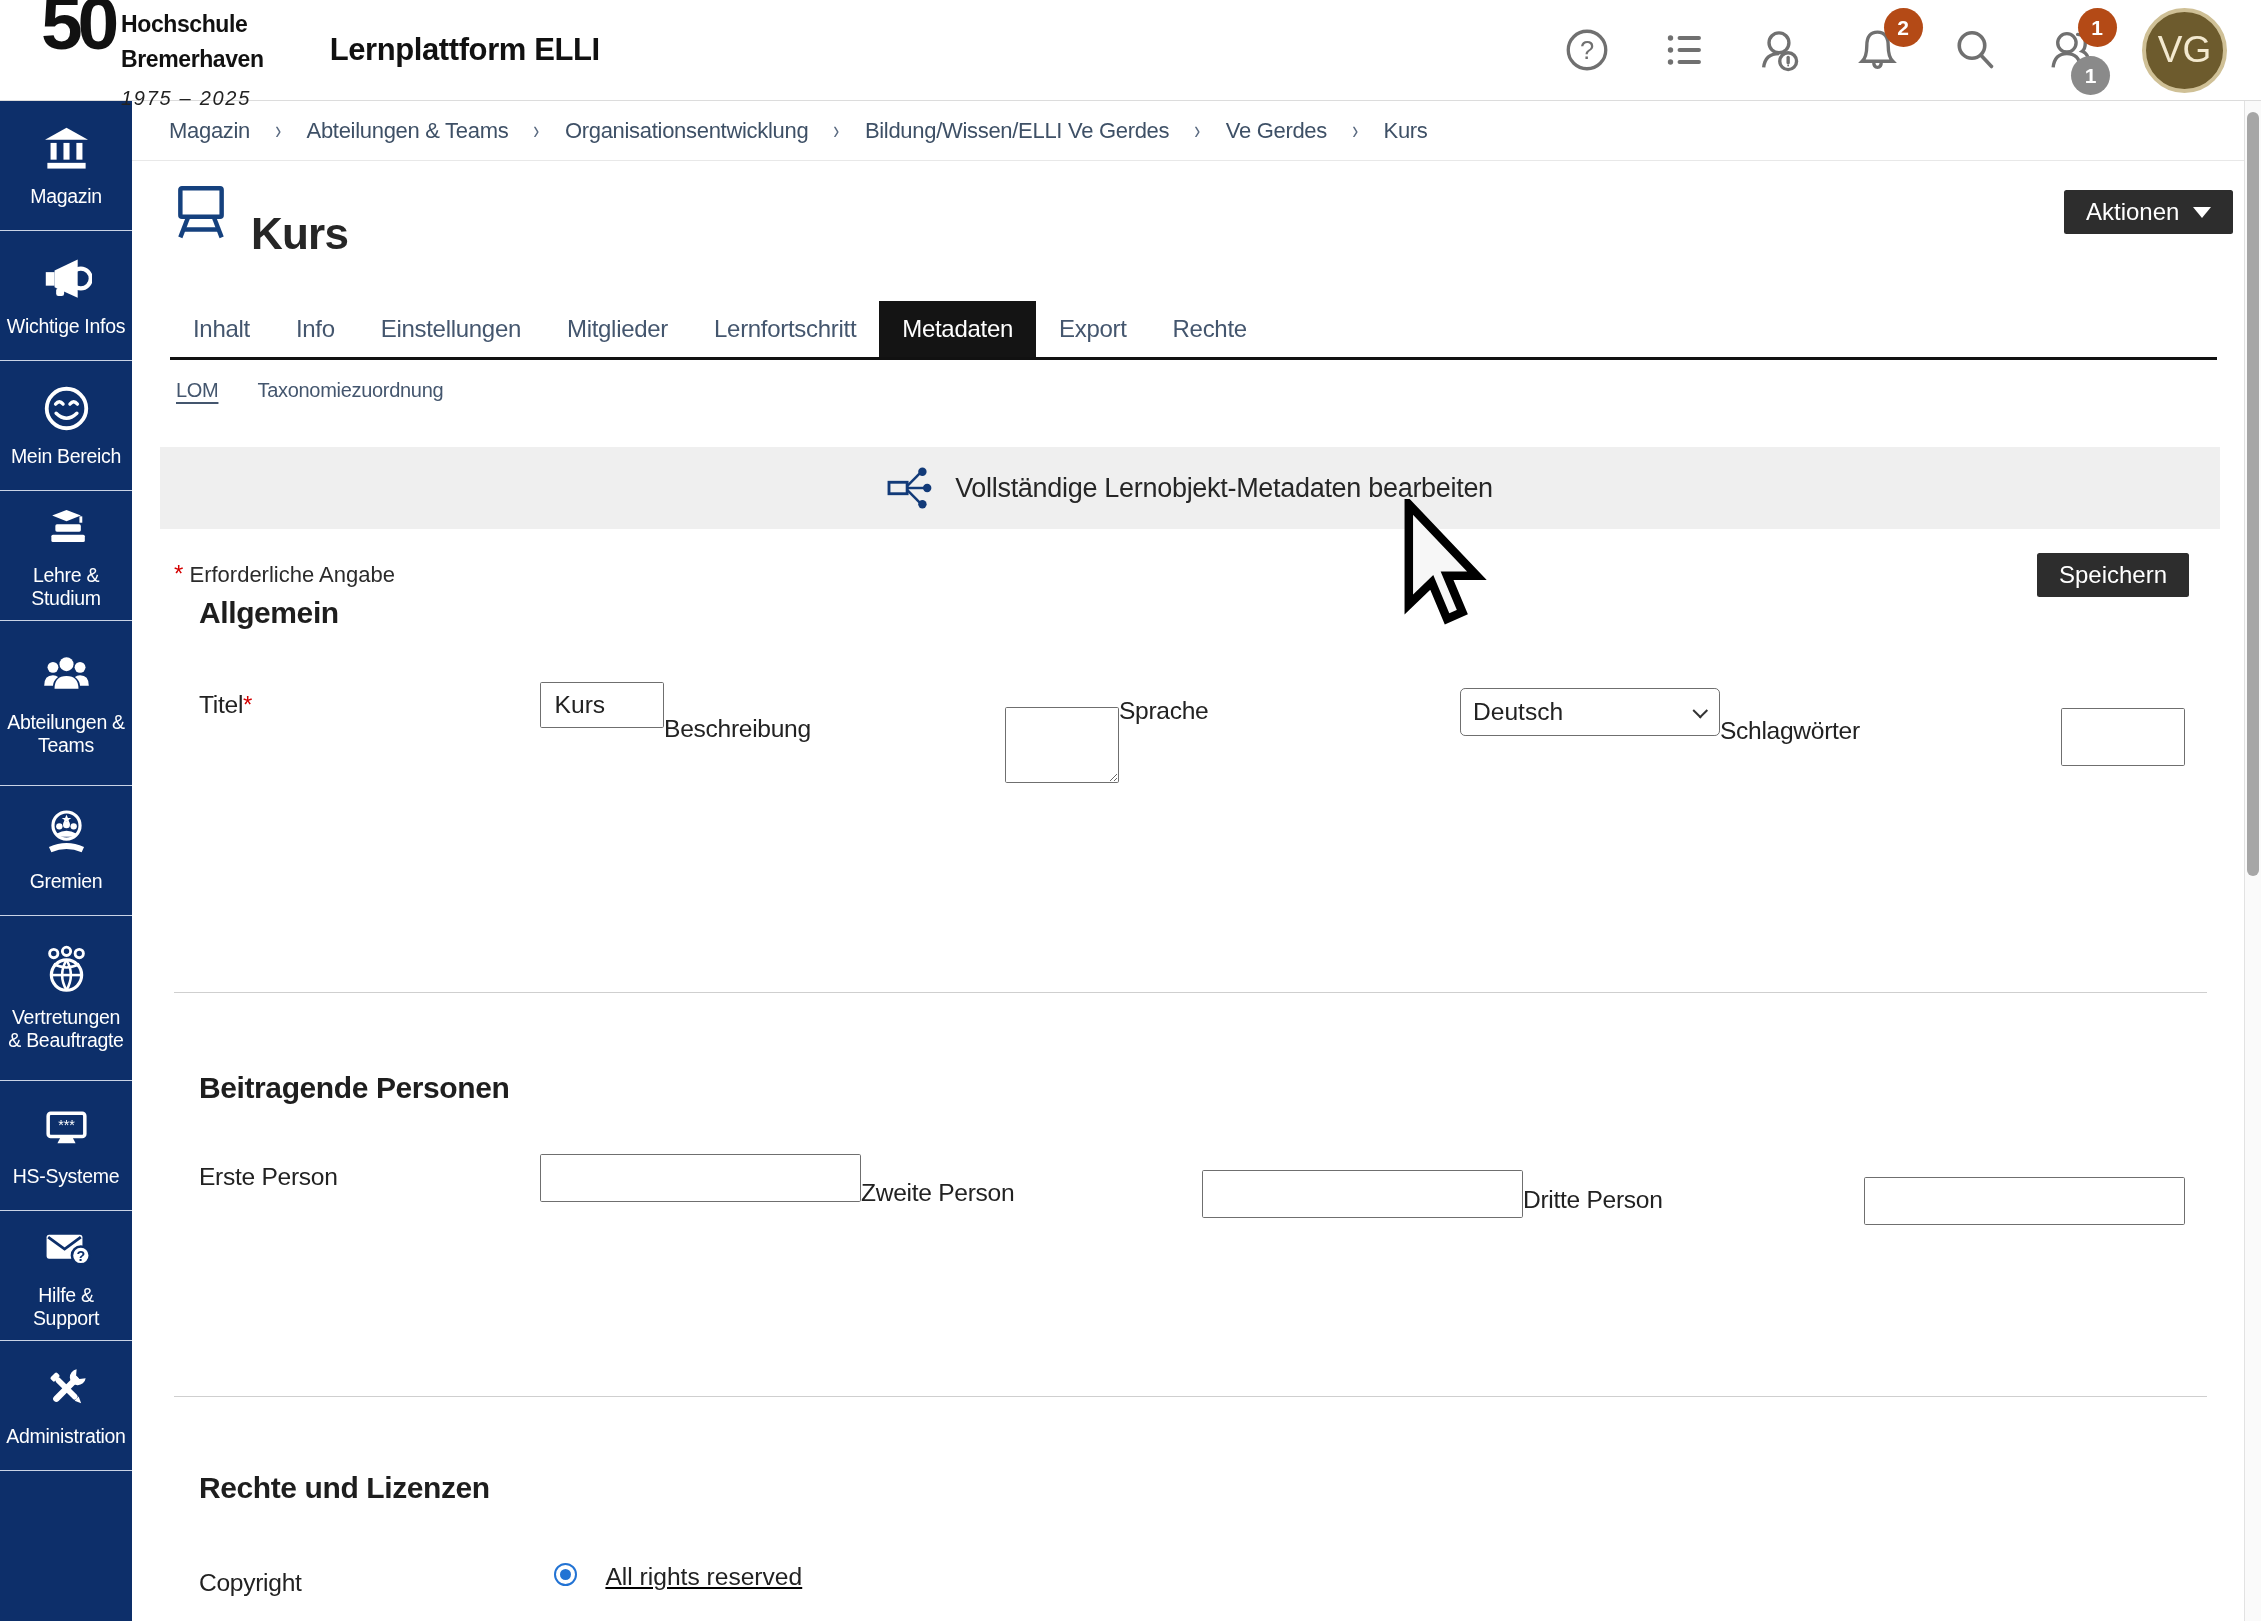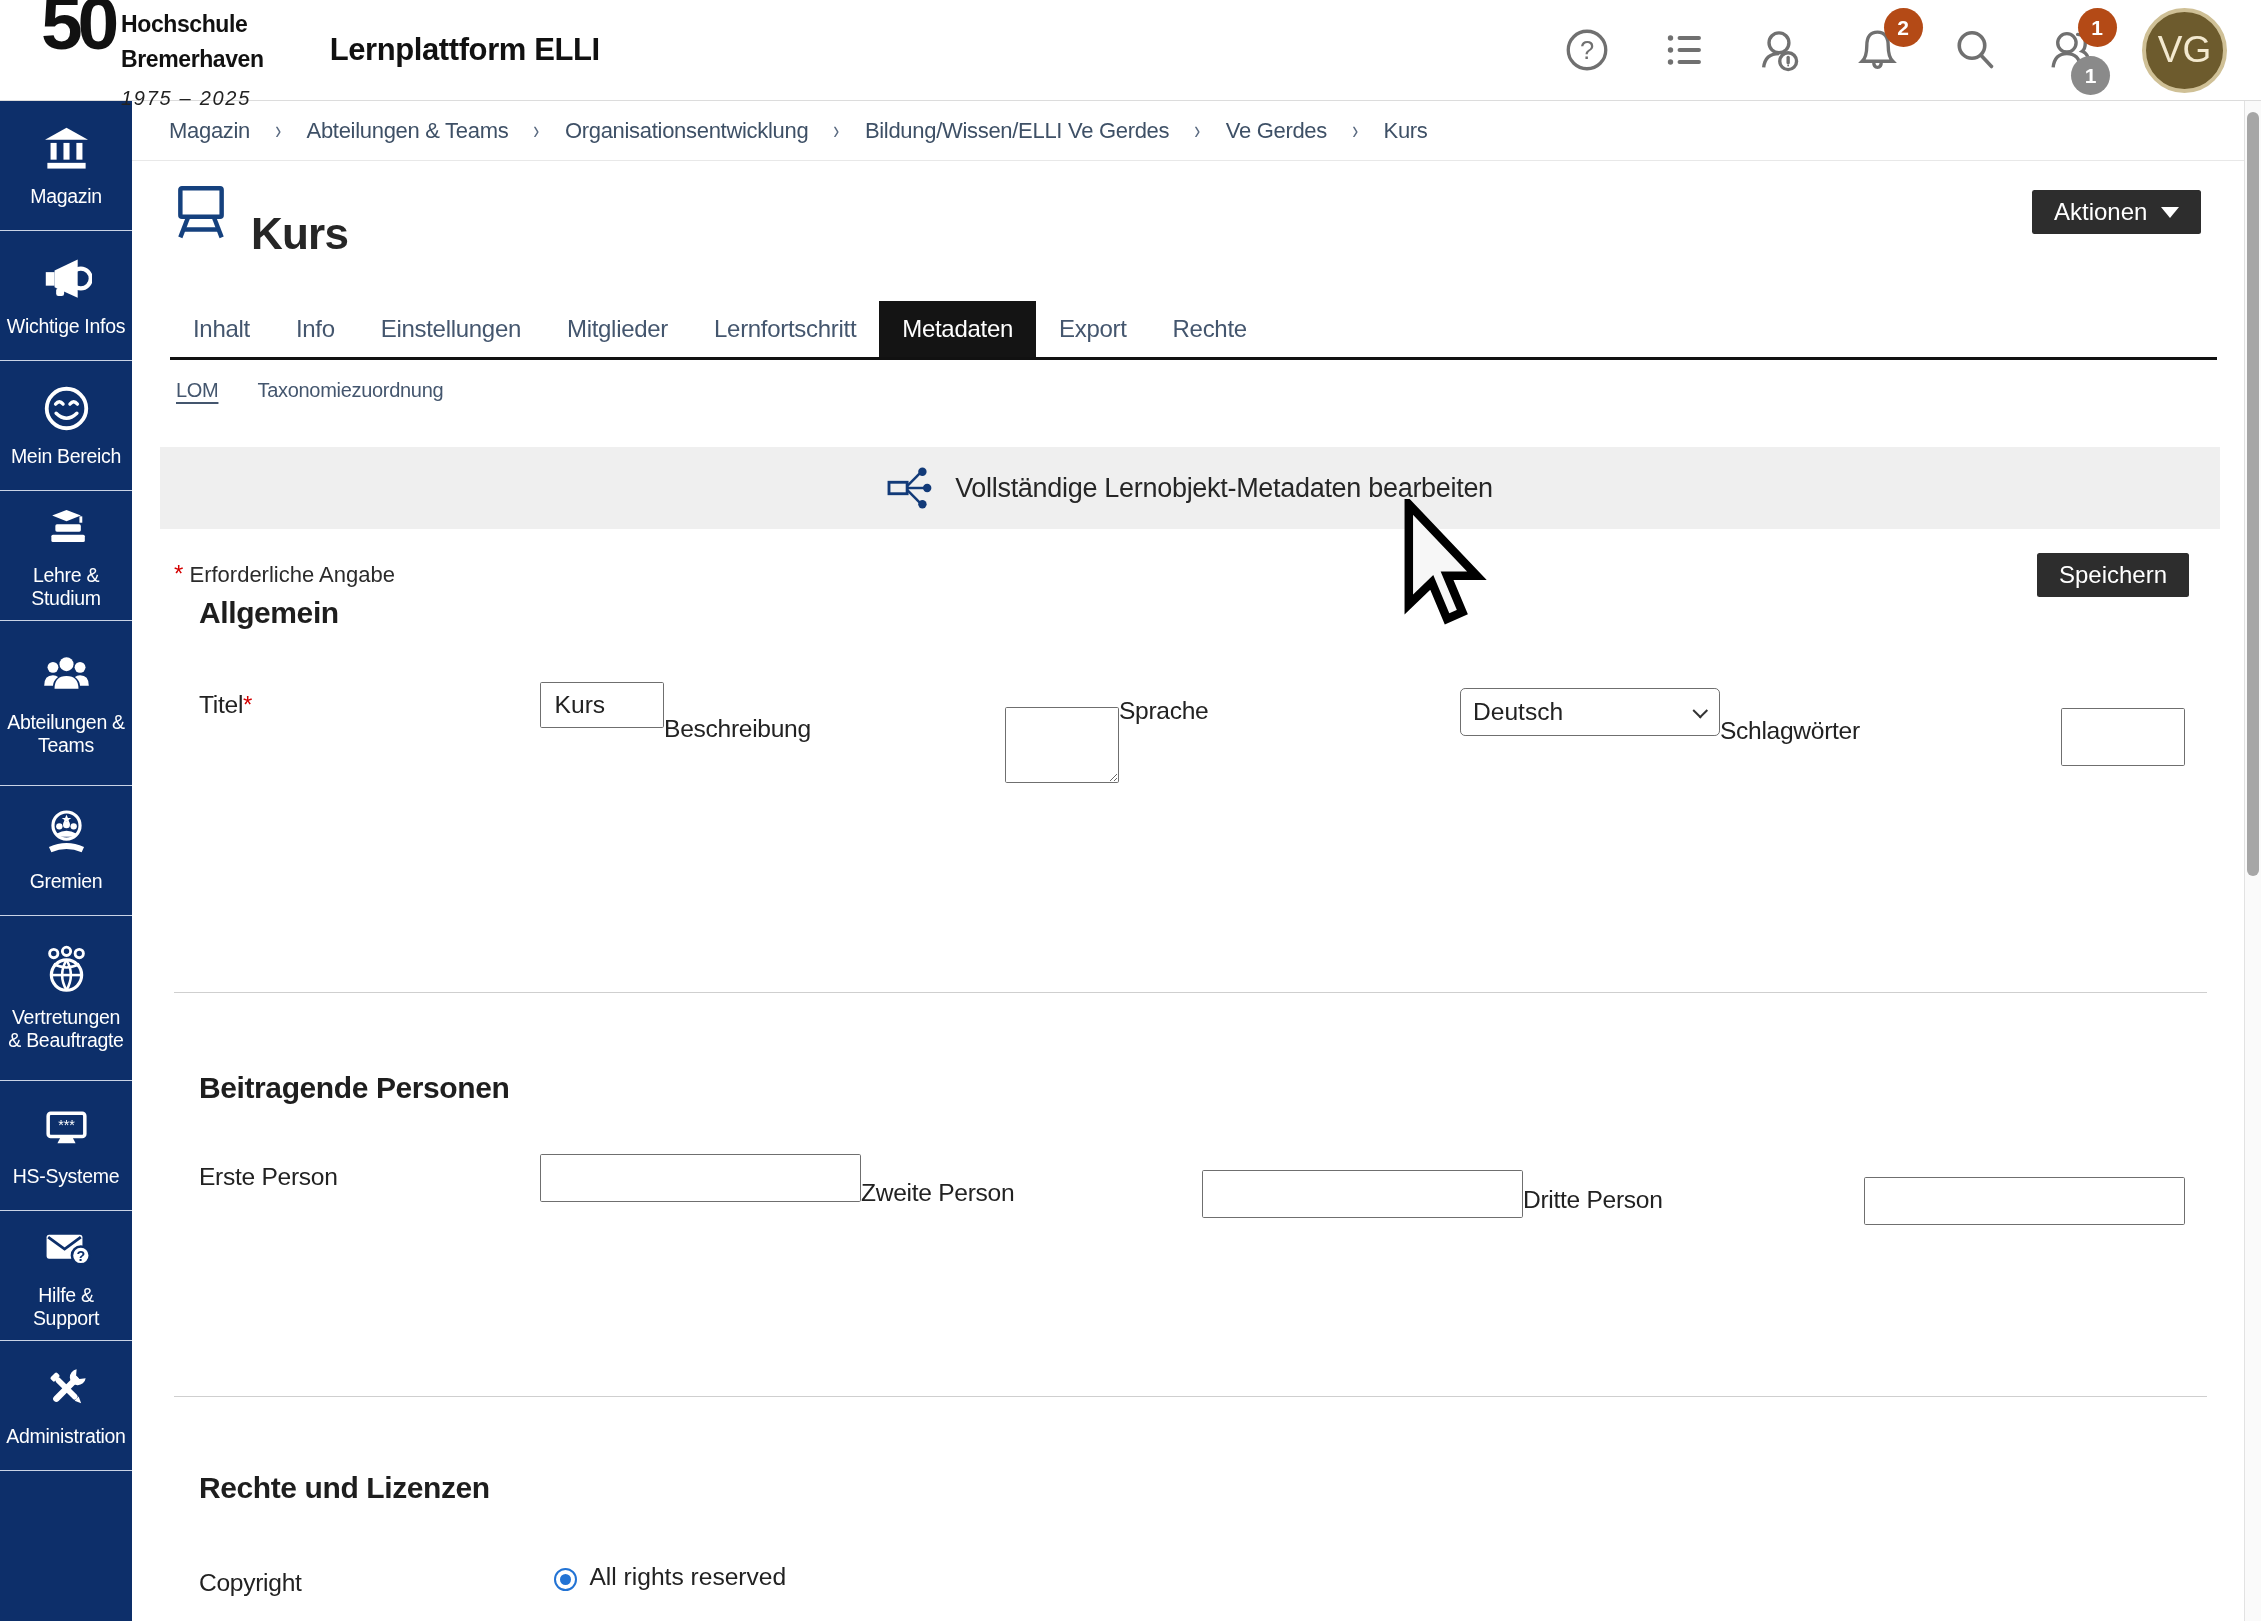--- a/index.html
+++ b/index.html
@@ -33,21 +33,21 @@
 
   
   .breadcrumb{position:absolute;left:132px;right:17px;top:101px;height:60px;display:flex;align-items:center;gap:24px;padding-left:37px;border-bottom:0.8px solid #e8e8e8;background:#fff;}
   .crumb{font-size:22px;color:#3e5066;cursor:pointer;white-space:nowrap;letter-spacing:-0.3px;}
   .crumb-sep{font-size:25.5px;color:#5b6b82;transform:scaleX(0.7);}
 
   
   .page-icon{position:absolute;left:174px;top:183px;}
   .page-title{position:absolute;left:251px;top:180px;font-size:44px;font-weight:bold;color:#262626;letter-spacing:-0.8px;}
   .btn-dark{background:#2d2d2d;color:#fff;border:none;font-size:24px;padding:0 22px;height:44px;border-radius:2.5px;display:flex;align-items:center;gap:13.6px;cursor:pointer;}
-  .actions-btn{position:absolute;top:190px;right:60px;}
+  .actions-btn{position:absolute;top:190px;right:28px;}
   .caret-down{width:0;height:0;border-left:9.3px solid transparent;border-right:9.3px solid transparent;border-top:11px solid #fff;}
 
   
   .tabs{position:absolute;left:170px;right:44px;top:301px;height:59px;display:flex;align-items:stretch;border-bottom:3.4px solid #111;}
   .tab{font-size:24px;color:#44566e;padding:0 23px;display:flex;align-items:center;cursor:pointer;letter-spacing:-0.3px;}
   .tab.active{background:#141414;color:#fff;}
   .subtabs{position:absolute;left:176px;top:379px;display:flex;gap:39px;align-items:center;}
   .subtab{font-size:20px;color:#44566e;cursor:pointer;letter-spacing:-0.3px;}
   .subtab.active{text-decoration:underline;text-underline-offset:5.1px;}
 
@@ -62,21 +62,21 @@
   .section-title{position:absolute;font-size:30px;font-weight:bold;color:#1e1e1e;letter-spacing:-0.4px;}
   .rows{position:absolute;left:199px;right:76px;display:flex;flex-direction:row;}
   .frow{display:flex;align-items:flex-start;}
   .flabel{flex:0 0 341px;font-size:24.6px;color:#222;padding-top:8.5px;letter-spacing:-0.3px;}
   .ffield{flex:1 1 auto;}
   .tinput{width:100%;border:1.7px solid #6f6f6f;border-radius:1.7px;font-size:24.6px;color:#222;padding:5.1px 13.6px;background:#fff;}
   textarea.tinput{resize:vertical;}
   .selectbox{width:260px;height:48px;border:1.7px solid #6f6f6f;border-radius:5.1px;display:flex;align-items:center;justify-content:space-between;padding:0 15.3px 0 12px;font-size:24.6px;color:#222;cursor:pointer;background:#fff;}
   .chev{width:11px;height:11px;border-right:2.5px solid #333;border-bottom:2.5px solid #333;transform:rotate(45deg) translateY(-2.5px);}
   .hr{position:absolute;left:174px;right:54px;border-top:1.7px solid #cfcfcf;}
-  .radio-row{display:flex;align-items:flex-end;gap:12px;padding-top:3.4px;margin-left:14.4px;}
+  .radio-row{display:flex;align-items:flex-start;gap:28px;padding-top:3.4px;margin-left:14.4px;text-decoration:underline;}
   .radio{width:23px;height:23px;border-radius:50%;border:2.5px solid #2273d4;background:#fff;display:flex;align-items:center;justify-content:center;cursor:pointer;flex:0 0 auto;}
   .radio-dot{width:11px;height:11px;border-radius:50%;background:#2273d4;}
   .radio-label{font-size:24.6px;color:#222;}
 
   
   .scroll-rail{position:absolute;top:101px;right:0;bottom:0;width:17px;background:#fafafa;border-left:0.8px solid #e2e2e2;}
   .scroll-thumb{position:absolute;top:11px;right:2.5px;width:12px;height:764px;background:#a6a6a6;border-radius:6px;cursor:pointer;}
 
   
   .cursor{position:absolute;left:1402px;top:499px;z-index:50;pointer-events:none;}

